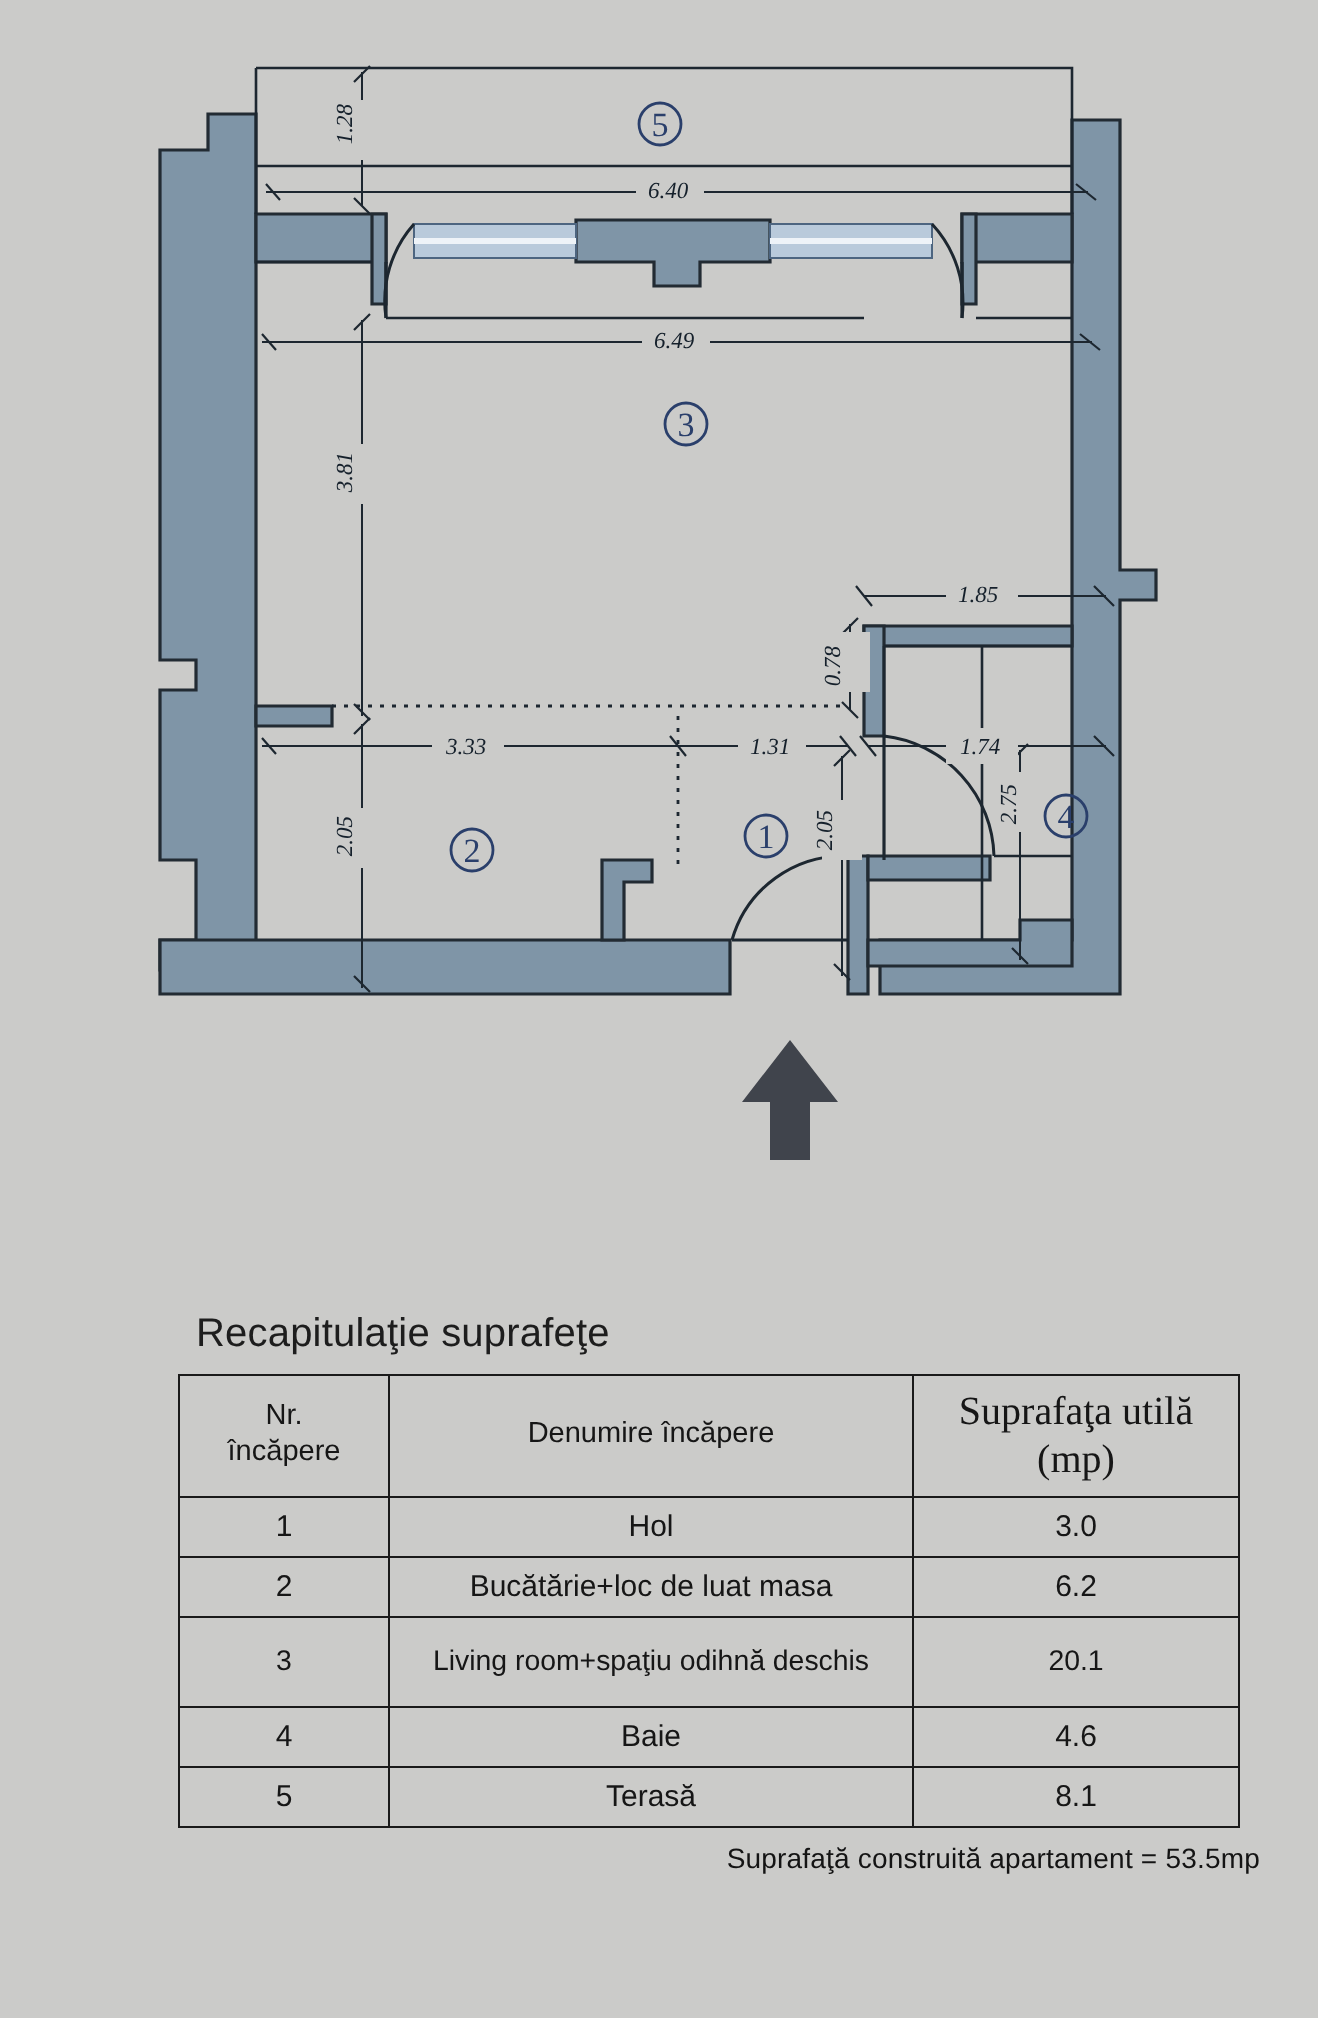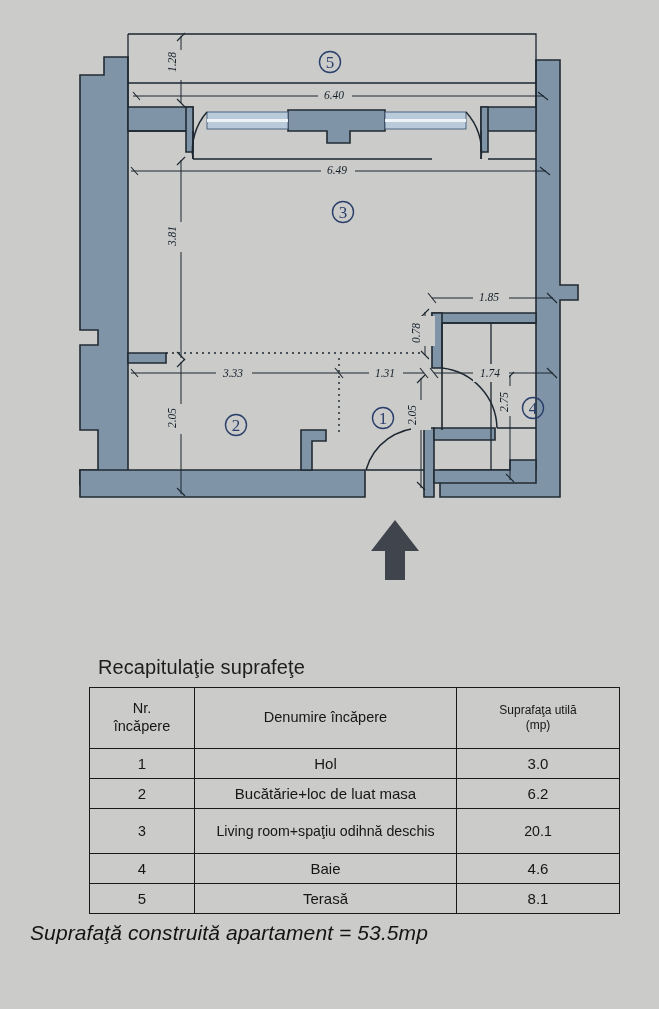--- a/index.html
+++ b/index.html
@@ -39,44 +39,43 @@
   .col-name{width:262px;}
   .col-area{width:163px;}
   th.hdr{
     font-weight:normal;
     font-size:14.5px;
     line-height:1.22;
     height:56px;
     vertical-align:middle;
   }
   th.hdr-serif{
-    font-family:Liberation Sans, sans-serif;
-    font-size:12px;
+    font-family:Liberation Serif, serif;
+    font-size:20px;
   }
   td.cell{
     font-size:15px;
     height:25px;
     vertical-align:middle;
   }
   td.cell-name-2line{
     font-size:14.2px;
     line-height:1.02;
     height:40px;
   }
   td.sum-row{
     font-size:16px;
     height:26px;
     letter-spacing:.2px;
   }
   .sum-row .mp{font-size:13.5px;}
   .built-line{
-    font-style:italic;
-    font-size:21px;
+    font-size:14px;
     color:#141414;
-    text-align:left;
+    text-align:right;
     margin-top:7px;
     width:600px;
     margin-left:30px;
     letter-spacing:.1px;
   }
   .dimtxt{
     font-family:"Liberation Serif", serif;
     font-style:italic;
     font-size:11.5px;
     fill:#15202b;

